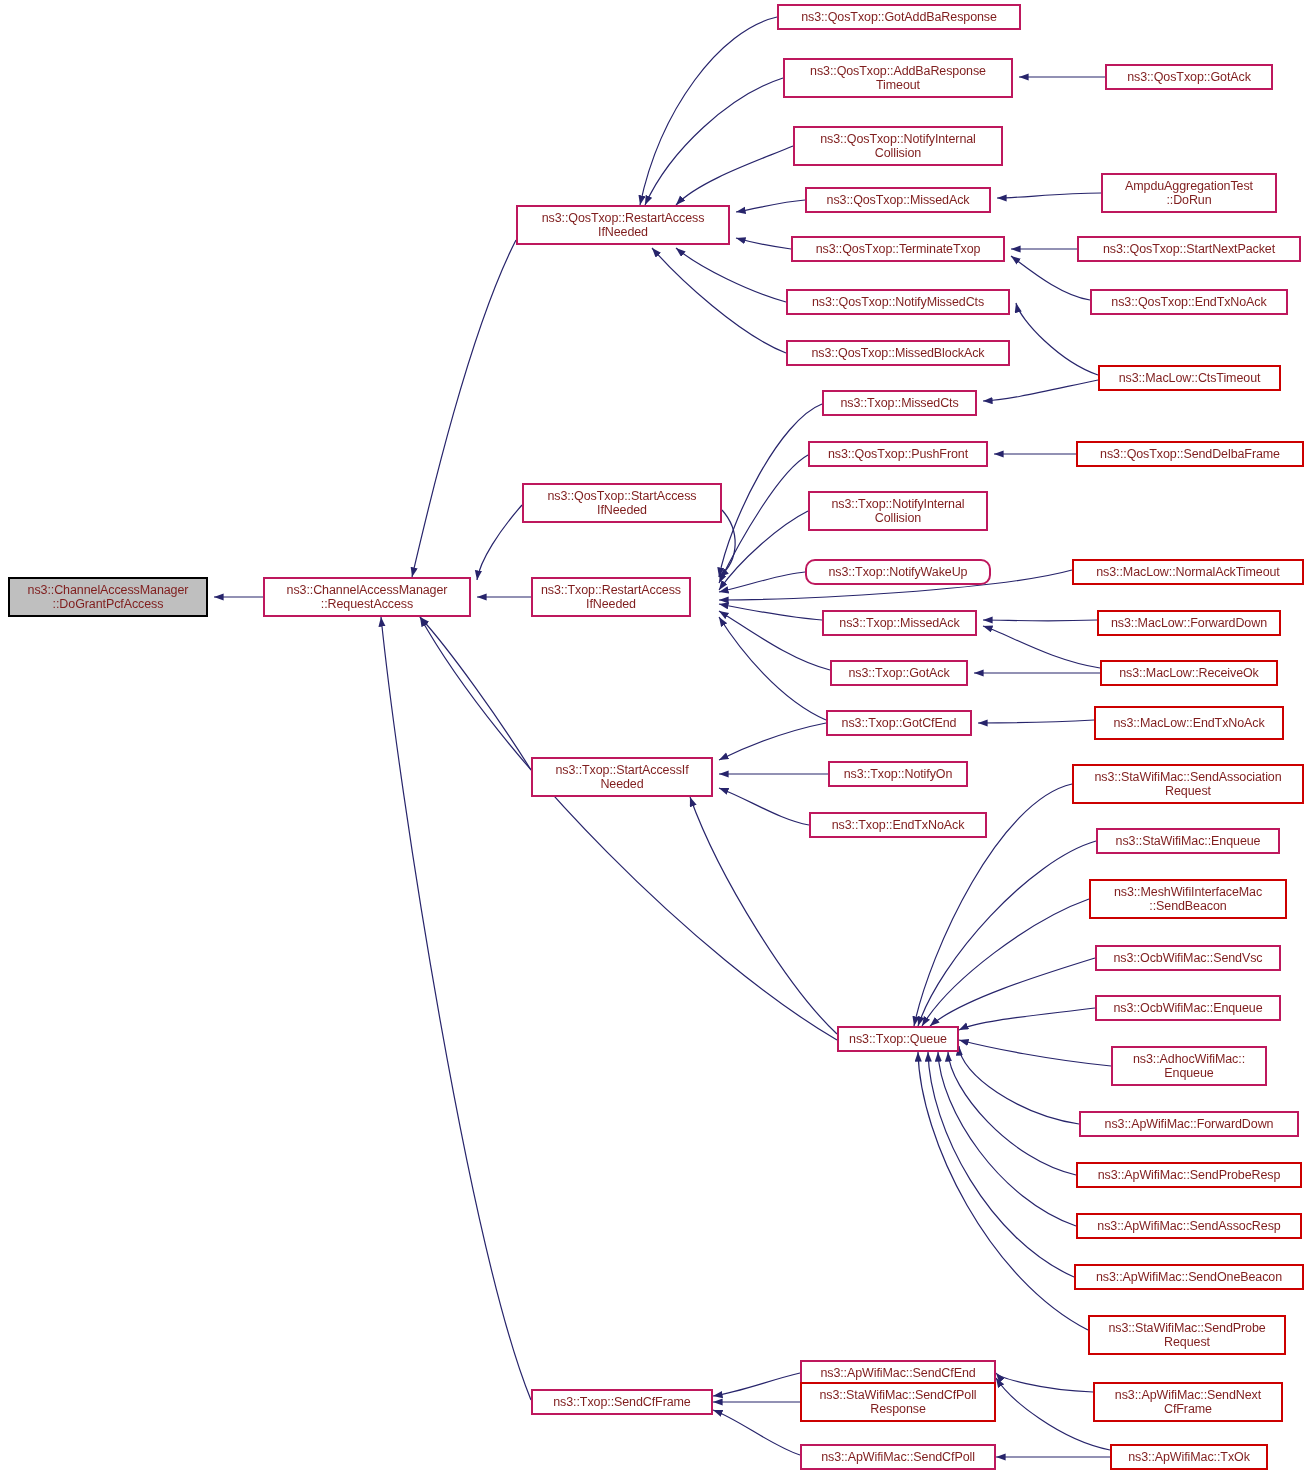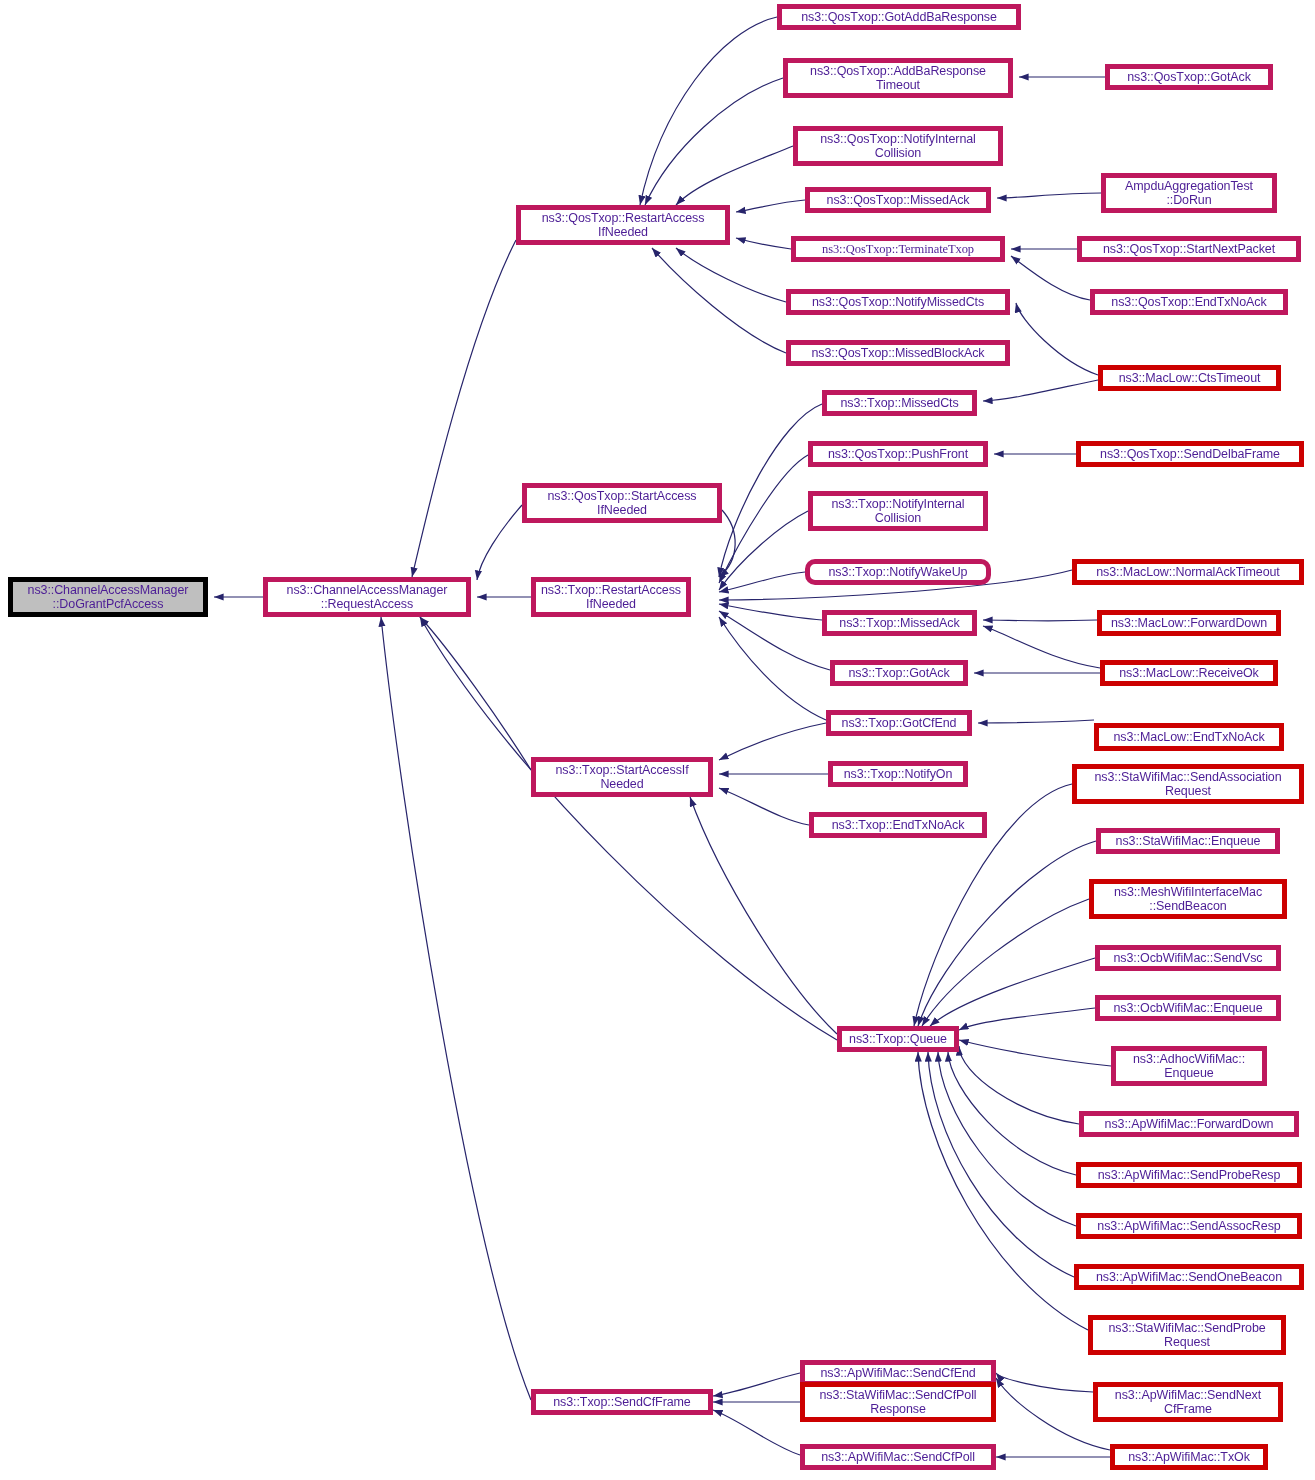--- a/index.html
+++ b/index.html
@@ -21,23 +21,23 @@
     position: absolute;
     left: 0;
     top: 0;
     width: 1315px;
     height: 1480px;
     pointer-events: none;
   }
   .node {
     position: absolute;
     box-sizing: border-box;
-    border: 5px solid #be185d;
+    border: 2px solid #be185d;
     background: #ffffff;
-    color: #4c1d95;
+    color: #7f1d1d;
     font-size: 12.5px;
     line-height: 14px;
     display: flex;
     align-items: center;
     justify-content: center;
     text-align: center;
     padding: 1px 3px;
     white-space: pre-line;
     letter-spacing: -0.1px;
   }
@@ -130,21 +130,21 @@
 IfNeeded</div>
       <div class="node" style="left: 531px; top: 757px; width: 182px; height: 40px;">ns3::Txop::StartAccessIf
 Needed</div>
       <div class="node" style="left: 531px; top: 1389px; width: 182px; height: 26px;">ns3::Txop::SendCfFrame</div>
       <div class="node" style="left: 777px; top: 4px; width: 244px; height: 26px;">ns3::QosTxop::GotAddBaResponse</div>
       <div class="node" style="left: 783px; top: 58px; width: 230px; height: 40px;">ns3::QosTxop::AddBaResponse
 Timeout</div>
       <div class="node" style="left: 793px; top: 126px; width: 210px; height: 40px;">ns3::QosTxop::NotifyInternal
 Collision</div>
       <div class="node" style="left: 805px; top: 187px; width: 186px; height: 26px;">ns3::QosTxop::MissedAck</div>
-      <div class="node" style="left: 791px; top: 236px; width: 214px; height: 26px; font-family: Liberation Serif, serif;">ns3::QosTxop::TerminateTxop</div>
+      <div class="node" style="left: 791px; top: 236px; width: 214px; height: 26px;">ns3::QosTxop::TerminateTxop</div>
       <div class="node" style="left: 786px; top: 289px; width: 224px; height: 26px;">ns3::QosTxop::NotifyMissedCts</div>
       <div class="node" style="left: 786px; top: 340px; width: 224px; height: 26px;">ns3::QosTxop::MissedBlockAck</div>
       <div class="node" style="left: 822px; top: 390px; width: 155px; height: 26px;">ns3::Txop::MissedCts</div>
       <div class="node" style="left: 808px; top: 441px; width: 180px; height: 26px;">ns3::QosTxop::PushFront</div>
       <div class="node" style="left: 808px; top: 491px; width: 180px; height: 40px;">ns3::Txop::NotifyInternal
 Collision</div>
       <div class="node" style="left: 805px; top: 559px; width: 186px; height: 26px; border-radius: 10px;">ns3::Txop::NotifyWakeUp</div>
       <div class="node" style="left: 822px; top: 610px; width: 155px; height: 26px;">ns3::Txop::MissedAck</div>
       <div class="node" style="left: 830px; top: 660px; width: 138px; height: 26px;">ns3::Txop::GotAck</div>
       <div class="node" style="left: 826px; top: 710px; width: 146px; height: 26px;">ns3::Txop::GotCfEnd</div>
@@ -158,21 +158,21 @@
       <div class="node" style="left: 1105px; top: 64px; width: 168px; height: 26px;">ns3::QosTxop::GotAck</div>
       <div class="node" style="left: 1101px; top: 173px; width: 176px; height: 40px;">AmpduAggregationTest
 ::DoRun</div>
       <div class="node" style="left: 1077px; top: 236px; width: 224px; height: 26px;">ns3::QosTxop::StartNextPacket</div>
       <div class="node" style="left: 1090px; top: 289px; width: 198px; height: 26px;">ns3::QosTxop::EndTxNoAck</div>
       <div class="node red" style="left: 1098px; top: 365px; width: 183px; height: 26px;">ns3::MacLow::CtsTimeout</div>
       <div class="node red" style="left: 1076px; top: 441px; width: 228px; height: 26px;">ns3::QosTxop::SendDelbaFrame</div>
       <div class="node red" style="left: 1072px; top: 559px; width: 232px; height: 26px;">ns3::MacLow::NormalAckTimeout</div>
       <div class="node red" style="left: 1097px; top: 610px; width: 184px; height: 26px;">ns3::MacLow::ForwardDown</div>
       <div class="node red" style="left: 1100px; top: 660px; width: 178px; height: 26px;">ns3::MacLow::ReceiveOk</div>
-      <div class="node red" style="left: 1094px; top: 723px; width: 190px; height: 28px;">ns3::MacLow::EndTxNoAck</div>
+      <div class="node red" style="left: 1094px; top: 706px; width: 190px; height: 34px;">ns3::MacLow::EndTxNoAck</div>
       <div class="node red" style="left: 1072px; top: 764px; width: 232px; height: 40px;">ns3::StaWifiMac::SendAssociation
 Request</div>
       <div class="node" style="left: 1096px; top: 828px; width: 184px; height: 26px;">ns3::StaWifiMac::Enqueue</div>
       <div class="node red" style="left: 1089px; top: 879px; width: 198px; height: 40px;">ns3::MeshWifiInterfaceMac
 ::SendBeacon</div>
       <div class="node" style="left: 1095px; top: 945px; width: 186px; height: 26px;">ns3::OcbWifiMac::SendVsc</div>
       <div class="node" style="left: 1095px; top: 995px; width: 186px; height: 26px;">ns3::OcbWifiMac::Enqueue</div>
       <div class="node" style="left: 1111px; top: 1046px; width: 156px; height: 40px;">ns3::AdhocWifiMac::
 Enqueue</div>
       <div class="node" style="left: 1079px; top: 1111px; width: 220px; height: 26px;">ns3::ApWifiMac::ForwardDown</div>

